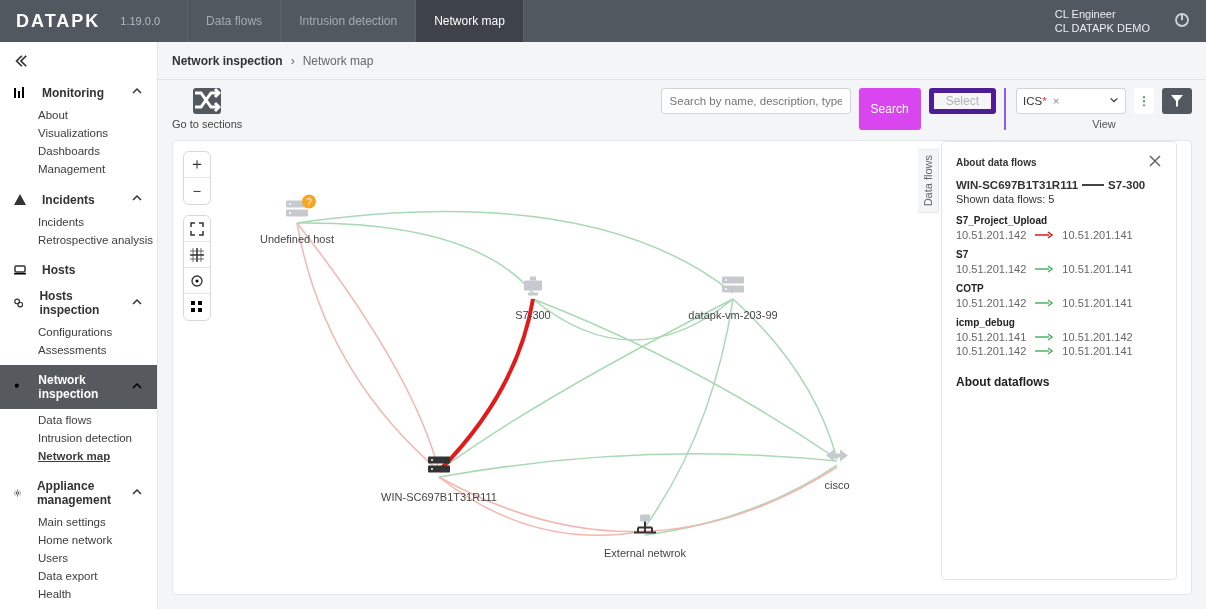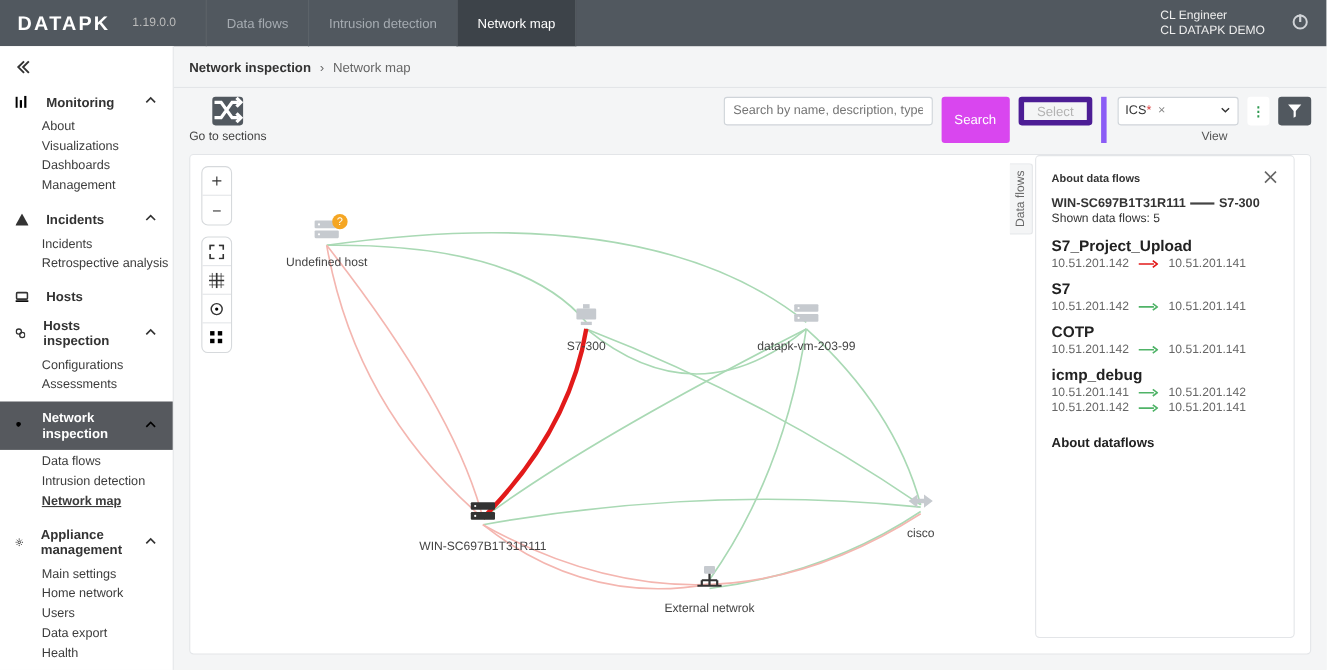--- a/index.html
+++ b/index.html
@@ -38,21 +38,21 @@
   .breadcrumb .bc-main { font-weight: 700; color: #333; }
   
   
   .toolbar { height: 60px; display: flex; align-items: flex-start; padding: 8px 14px 0 14px; gap: 10px; }
   .to-sections { text-align: center; font-size: 11px; color: #444; }
   .to-sections .btn { width: 28px; height: 26px; background: #51585f; color: #fff; border-radius: 3px; display: flex; align-items: center; justify-content: center; margin: 0 auto 4px; cursor: pointer; }
   .toolbar-right { margin-left: auto; display: flex; align-items: flex-start; gap: 8px; }
   .search-input { width: 190px; height: 26px; border: 1px solid #cfd4d9; border-radius: 3px; padding: 0 8px; font-size: 11.5px; outline: none; }
   .btn-green { background: #d946ef; color: #fff; border: none; height: 42px; padding: 0 12px; border-radius: 3px; cursor: pointer; font-size: 12px; }
   .btn-select { background: #f4f5f6; color: #b3b3b3; border: 5px solid #4c1d95; height: 26px; padding: 0 12px; border-radius: 3px; cursor: not-allowed; font-size: 12px; }
-  .filter-group { display: flex; flex-direction: column; align-items: center; gap: 4px; border-left: 5px solid #8b5cf6; padding-left: 10px; }
+  .filter-group { display: flex; flex-direction: column; align-items: center; gap: 4px; border-left: 2px solid #8b5cf6; padding-left: 10px; }
   .token-input { height: 26px; border: 1px solid #cfd4d9; border-radius: 3px; background: #fff; padding: 0 6px; display: flex; align-items: center; gap: 6px; font-size: 11.5px; width: 110px; }
   .token { color: #333; }
   .token-x { color: #888; cursor: pointer; }
   .chev-down { margin-left: auto; }
   .pop-chip { background: #ffffff; width: 20px; height: 26px; display: flex; align-items: center; justify-content: center; border-radius: 3px; color: #2e9950; font-weight: 700; cursor: pointer; }
   .filter-btn { width: 30px; height: 26px; background: #51585f; border-radius: 3px; display: flex; align-items: center; justify-content: center; cursor: pointer; }
   .filter-btn svg { width: 14px; height: 14px; fill: #fff; }
   .view-label { font-size: 11px; color: #555; }
   
   
@@ -70,21 +70,21 @@
   
   
   .right-panel { width: 236px; background: #fff; border: 1px solid #e3e5e8; border-radius: 4px; position: absolute; right: 14px; top: 0; bottom: 14px; z-index: 6; padding: 12px 14px; display: flex; flex-direction: column; }
   .rp-title-row { display: flex; align-items: center; justify-content: space-between; margin-bottom: 8px; }
   .rp-title { font-size: 10px; font-weight: 700; }
   .rp-close { cursor: pointer; color: #666; }
   .rp-sub { font-size: 11.5px; font-weight: 700; margin-bottom: 2px; display: flex; align-items: center; gap: 4px; }
   .rp-sub .dash { width: 22px; height: 2px; background: #444; }
   .rp-shown { font-size: 11px; color: #333; margin-bottom: 10px; }
   .flow-block { margin-bottom: 8px; }
-  .flow-name { font-size: 14px; font-weight: 700; color: #222; margin-bottom: 3px; }
+  .flow-name { font-size: 10px; font-weight: 700; color: #222; margin-bottom: 3px; }
   .flow-row { display: flex; align-items: center; gap: 8px; font-size: 11px; color: #666; margin-bottom: 2px; }
   .arrow { width: 20px; display: flex; align-items: center; justify-content: center; }
   .arrow svg { width: 18px; height: 8px; }
   .about-link { font-size: 12px; font-weight: 700; color: #222; margin-top: 10px; cursor: pointer; }
   
   .vtab { position: absolute; left: -24px; top: 6px; writing-mode: vertical-rl; transform: rotate(180deg); font-size: 11px; color: #666; padding: 6px 4px; background: #f4f5f6; border: 1px solid #e3e5e8; border-right: none; border-radius: 3px 0 0 3px; cursor: pointer; }
 </style>
 </head>
 <body>
 

